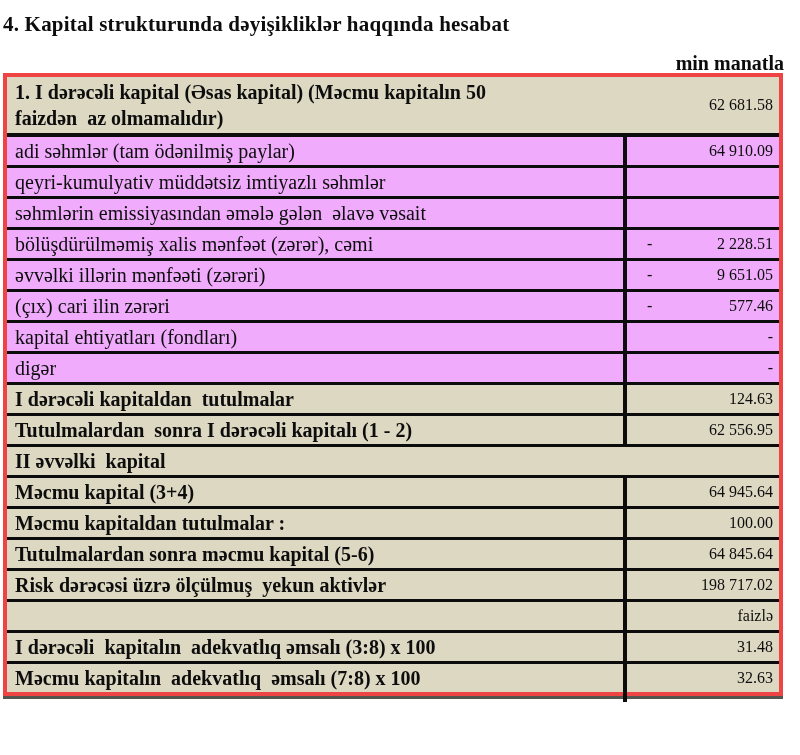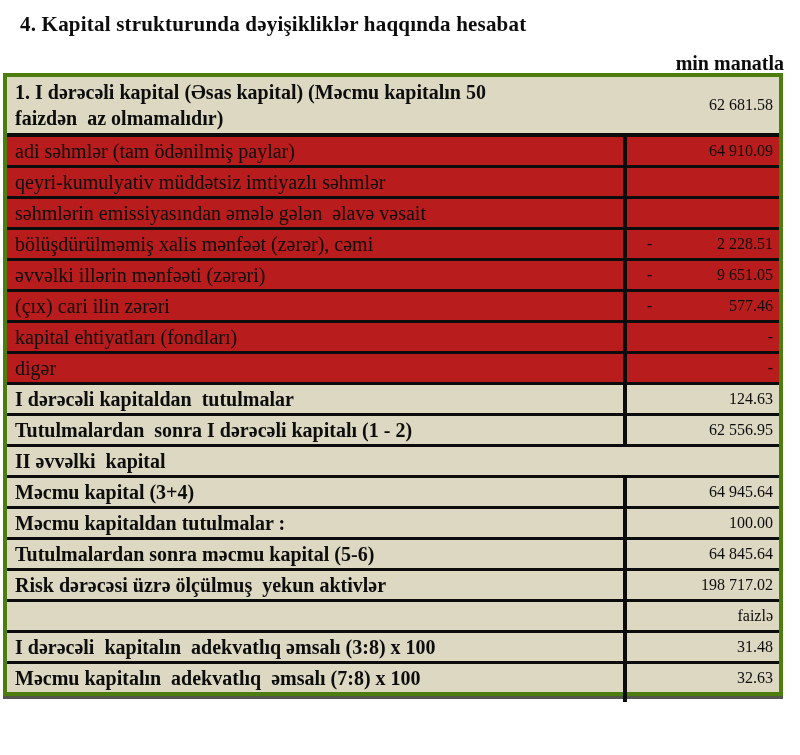--- a/index.html
+++ b/index.html
@@ -4,44 +4,44 @@
 <style>
   * { margin:0; padding:0; box-sizing:border-box; }
   html,body { width:800px; height:755px; background:#ffffff; overflow:hidden; }
   body {
     position:relative;
     font-family:"Liberation Serif","DejaVu Serif",serif;
     color:#0d0d0d;
     -webkit-font-smoothing:antialiased;
   }
   .report-title {
-    position:absolute; left:20px; top:12px;
+    position:absolute; left:3px; top:12px;
     font-size:21px; font-weight:bold; letter-spacing:0.2px;
     white-space:pre;
   }
   .unit-label {
     position:absolute; right:16px; top:52px;
     font-size:20px; font-weight:bold;
   }
   .capital-table {
     position:absolute; left:3px; top:73px; width:780px;
-    border:4px solid #4d7c0f;
+    border:4px solid #ef4444;
     background:#ffffff;
     box-shadow:0 3px 0 #555550;
   }
   
   .capital-table::after {
     content:""; position:absolute; right:152px; bottom:-10px;
     width:4px; height:10px; background:#0c0c0c;
   }
   .t-row {
     display:flex; align-items:stretch;
     border-top:3px solid #0c0c0c;
     min-height:29px;
-    background:#b91c1c;
+    background:#f0abfc;
   }
   .t-row:first-child { border-top:none; }
   .t-row.tall { min-height:57px; border-bottom:1px solid #0c0c0c; }
   .t-row.shaded { background:#ddd8c2; }
   .label-cell {
     flex:1; min-width:0;
     display:flex; align-items:center;
     padding:1px 4px 1px 8px;
     font-size:20px; line-height:26px;
     white-space:pre-wrap;

